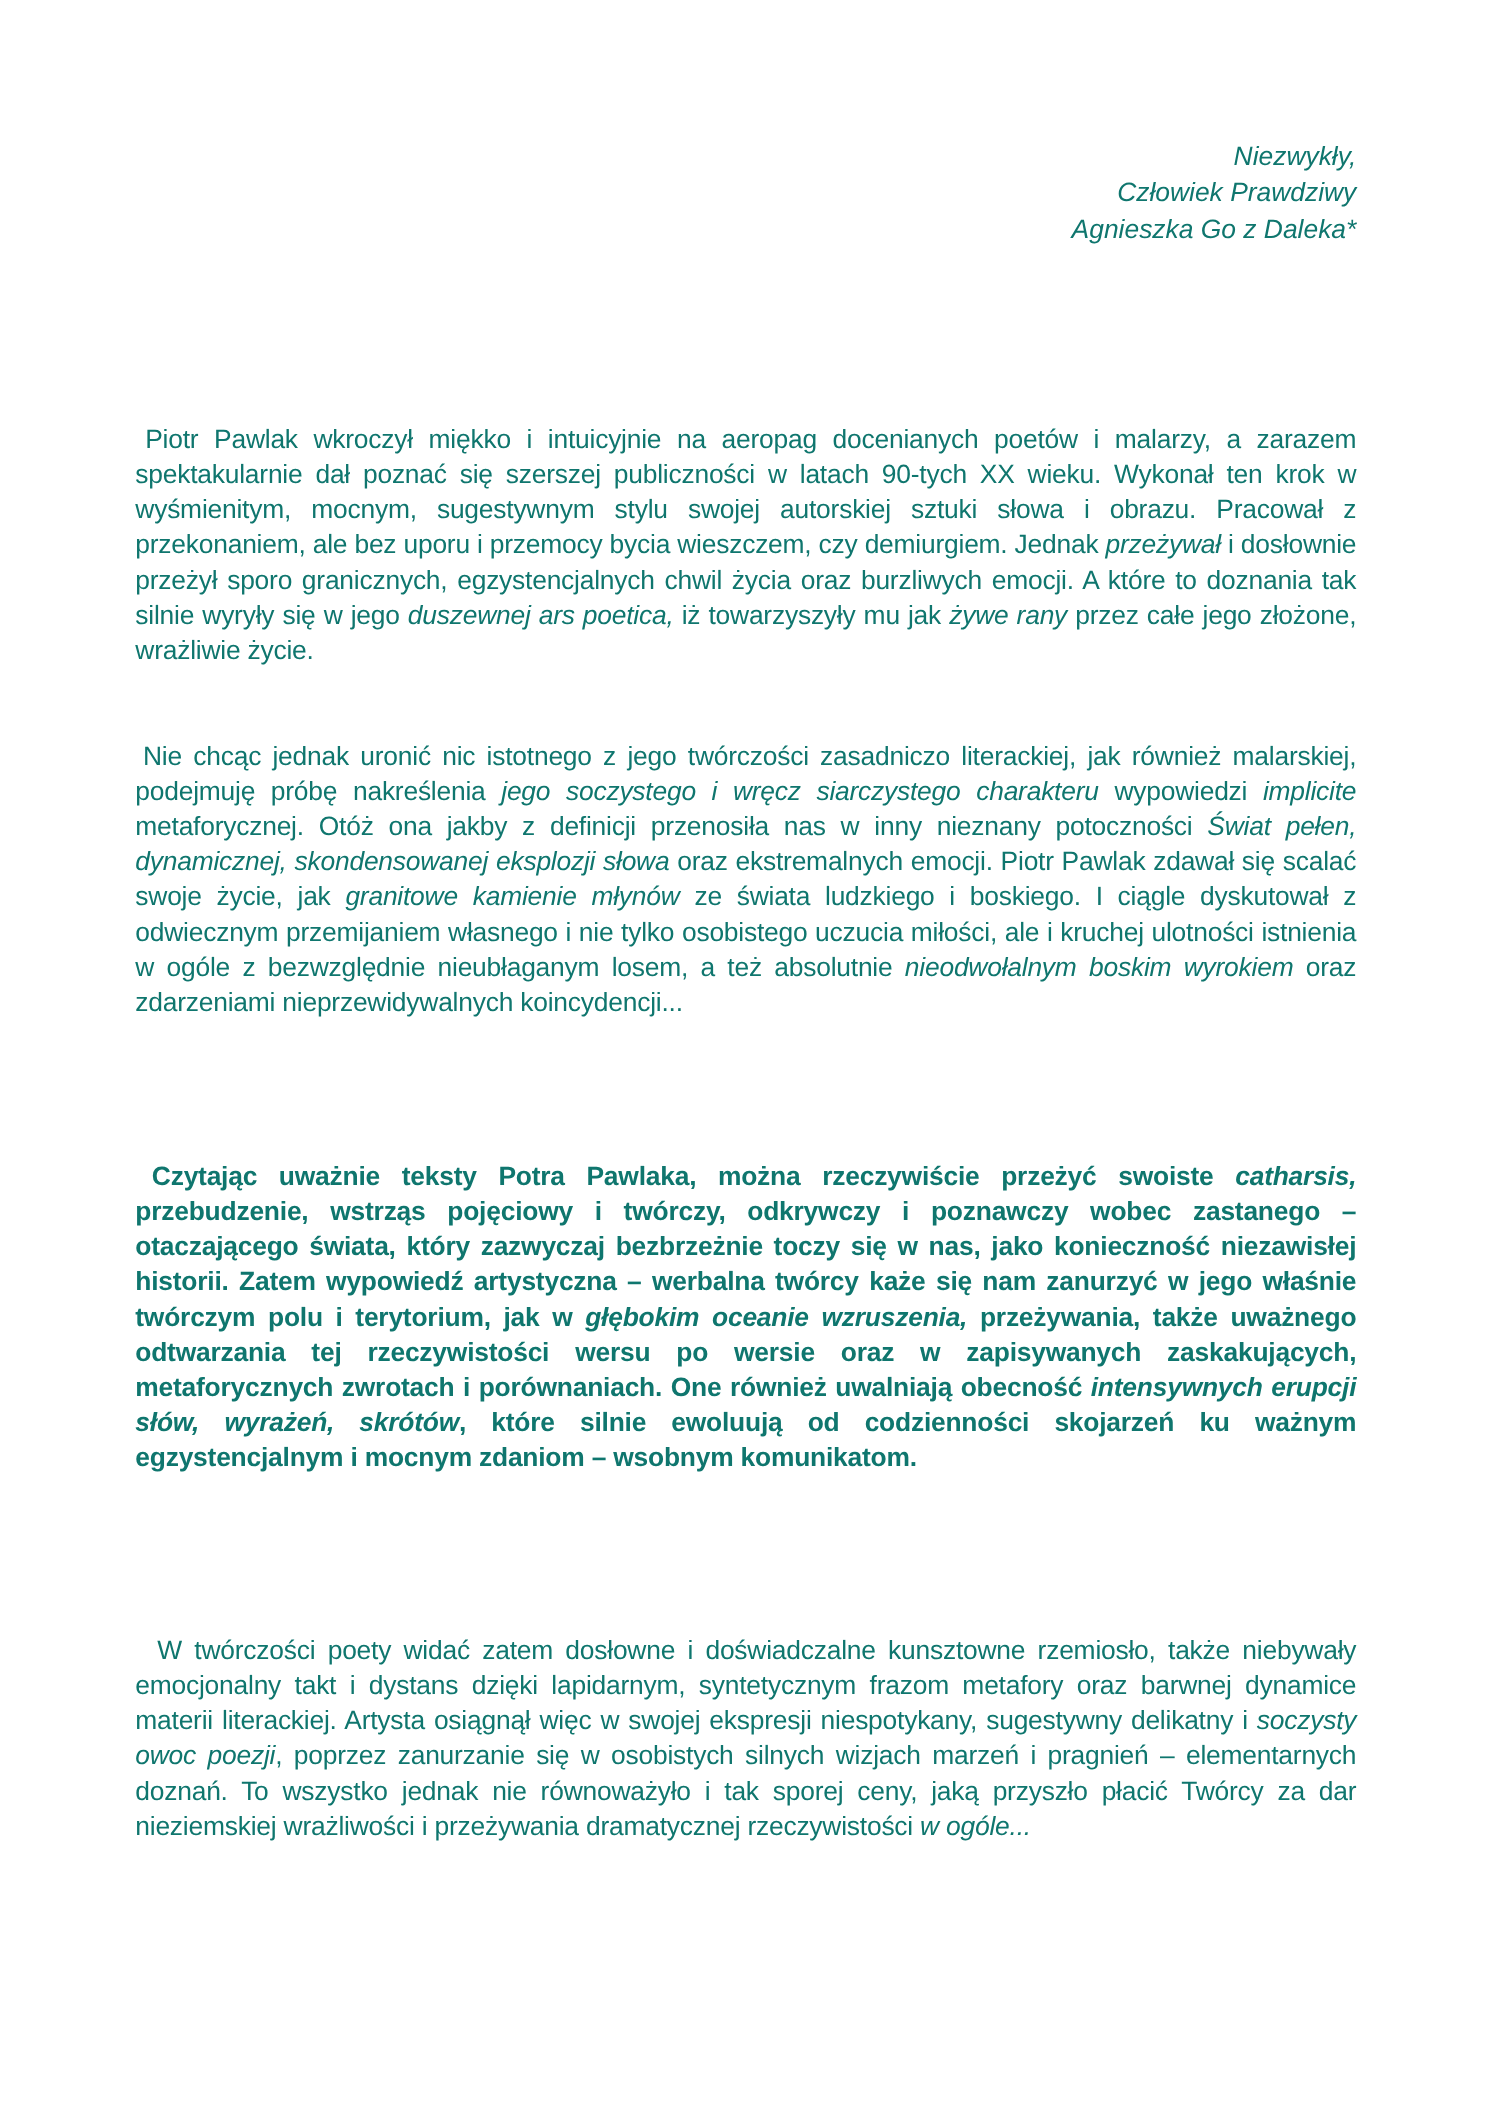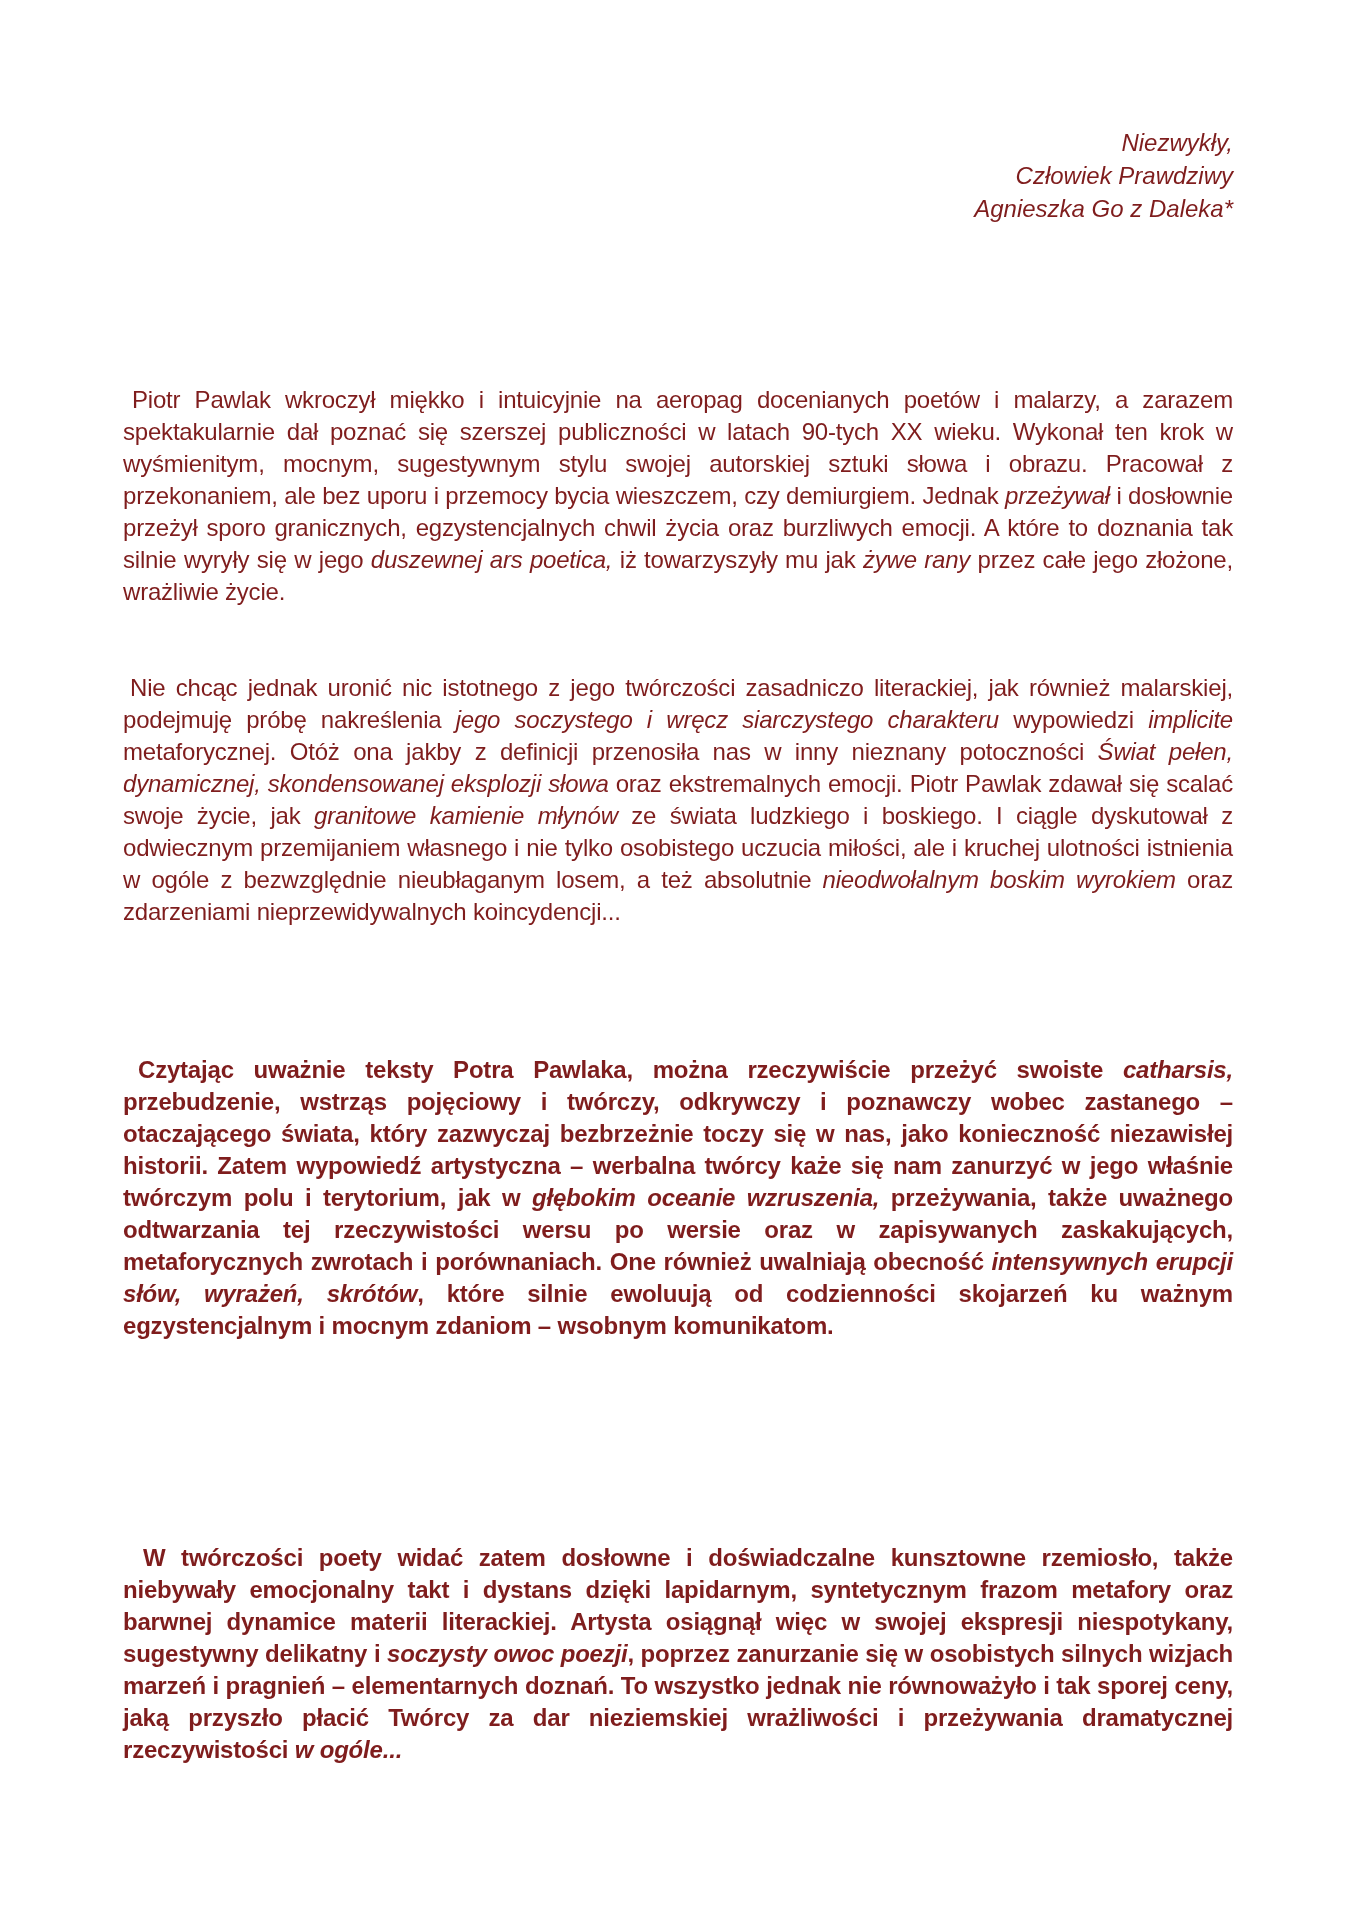--- a/index.html
+++ b/index.html
@@ -5,21 +5,21 @@
   html, body {
     margin: 0;
     padding: 0;
     background: #ffffff;
   }
   .page {
     position: relative;
     width: 1357px;
     height: 1920px;
     background: #ffffff;
-    color: #7f1d1d;
+    color: #0f766e;
     font-family: "Liberation Sans", sans-serif;
     overflow: hidden;
   }
   .epigraph {
     position: absolute;
     top: 126px;
     right: 124px;
     text-align: right;
     font-style: italic;
     font-size: 24px;
@@ -44,21 +44,21 @@
     font-size: 24px;
     line-height: 32px;
     letter-spacing: -0.2px;
     text-align: justify;
     text-align-last: left;
   }
   .para i { font-style: italic; }
   .para[data-para="0"] { top: 384px;  text-indent: 9px;  }
   .para[data-para="1"] { top: 672px;  text-indent: 7px;  }
   .para[data-para="2"] { top: 1054px; text-indent: 15px; font-weight: bold; }
-  .para[data-para="3"] { top: 1542px; text-indent: 20px; font-weight: bold; }
+  .para[data-para="3"] { top: 1485px; text-indent: 20px; }
 </style>
 </head>
 <body>
 
 <div class="page">
 
   <div class="epigraph">
     <div>Niezwykły,</div>
     <div>Człowiek Prawdziwy</div>
     <div>Agnieszka Go z Daleka*</div>

